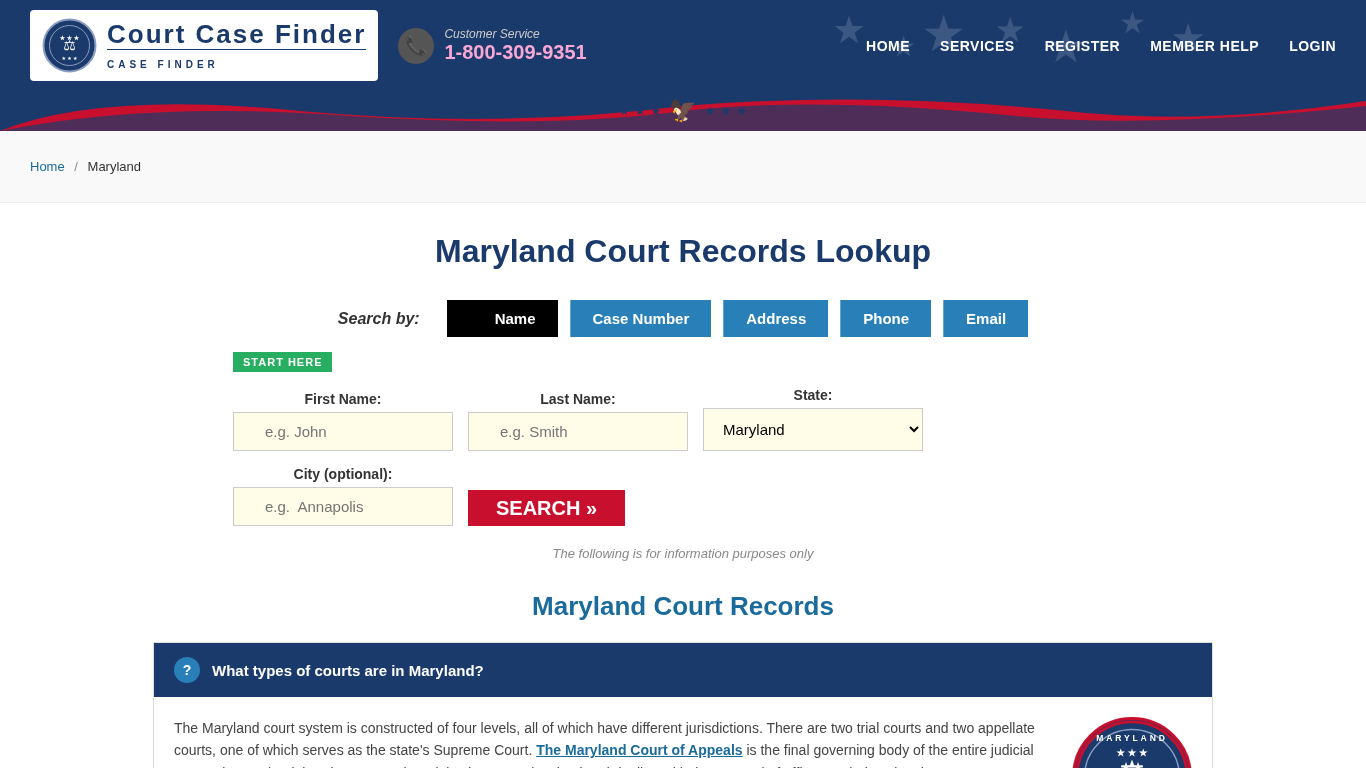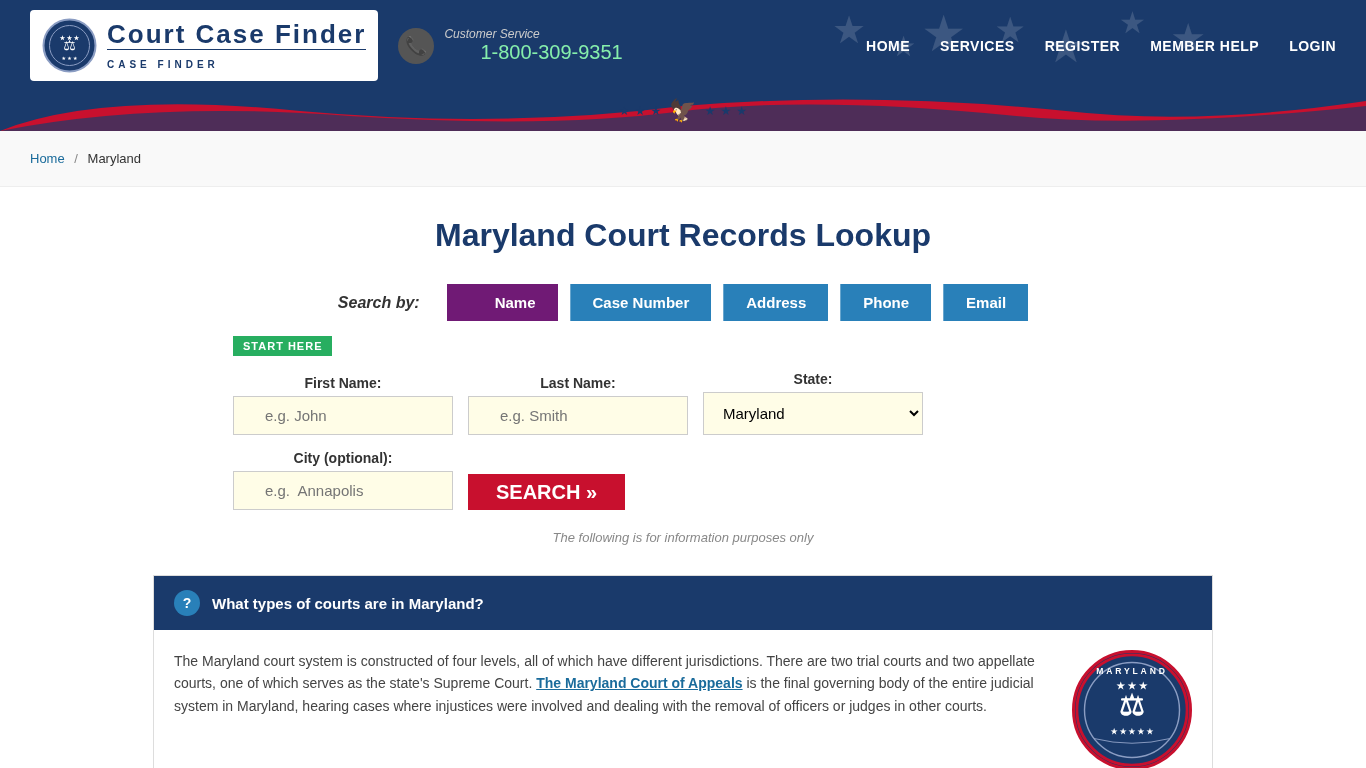--- a/index.html
+++ b/index.html
@@ -73,23 +73,22 @@
       display: flex;
       flex-direction: column;
     }
     .customer-service-label {
       font-size: 12px;
       font-style: italic;
       color: #ccc;
     }
     .customer-service-number {
       font-size: 20px;
-      font-weight: normal;
-      color: #86efac;
-      margin-left: 36px;
+      font-weight: bold;
+      color: #f9a8d4;
     }
     .header-nav {
       display: flex;
       align-items: center;
       gap: 30px;
     }
     .header-nav a {
       color: white;
       text-decoration: none;
       font-size: 14px;
@@ -139,21 +138,21 @@
       color: #1a3a6b;
       font-size: 12px;
     }
     .eagle-symbol {
       font-size: 22px;
       color: #1a3a6b;
     }
 
     
     .breadcrumb {
-      padding: 20px 30px;
+      padding: 28px 30px;
       background: #f9f9f9;
       border-bottom: 1px solid #eee;
       font-size: 13px;
     }
     .breadcrumb a {
       color: #1a6b9b;
       text-decoration: none;
     }
     .breadcrumb-sep { margin: 0 6px; color: #888; }
     .breadcrumb-current { color: #333; }
@@ -194,21 +193,21 @@
     .search-tab {
       padding: 10px 22px;
       font-size: 15px;
       font-weight: bold;
       cursor: pointer;
       border: none;
       color: white;
       background: #1a6b9b;
     }
     .search-tab.active {
-      background: #701a75;
+      background: #000000;
       padding-left: 48px;
     }
     .search-tab:not(.active) {
       background: #2980b9;
     }
     .search-tab + .search-tab { border-left: 1px solid rgba(255,255,255,0.3); }
 
     .start-here-badge {
       display: inline-block;
       background: #27ae60;
@@ -468,20 +467,21 @@
           <label>City (optional):</label>
           <input class="form-input form-input-city" type="text" placeholder="e.g.  Annapolis" style="">
         </div>
         <button class="search-btn">SEARCH »</button>
       </div>
     </div>
   </div>
 
   <p class="info-note">The following is for information purposes only</p>
 
+  <h2 class="section-title">Maryland Court Records</h2>
 
   <div class="faq-item">
     <div class="faq-header">
       <div class="faq-question-icon">?</div>
       <span class="faq-question-text">What types of courts are in Maryland?</span>
     </div>
     <div class="faq-body">
       <div class="faq-text">
         <p>
           The Maryland court system is constructed of four levels, all of which have different jurisdictions. There are two trial courts and two appellate courts, one of which serves as the state's Supreme Court.

